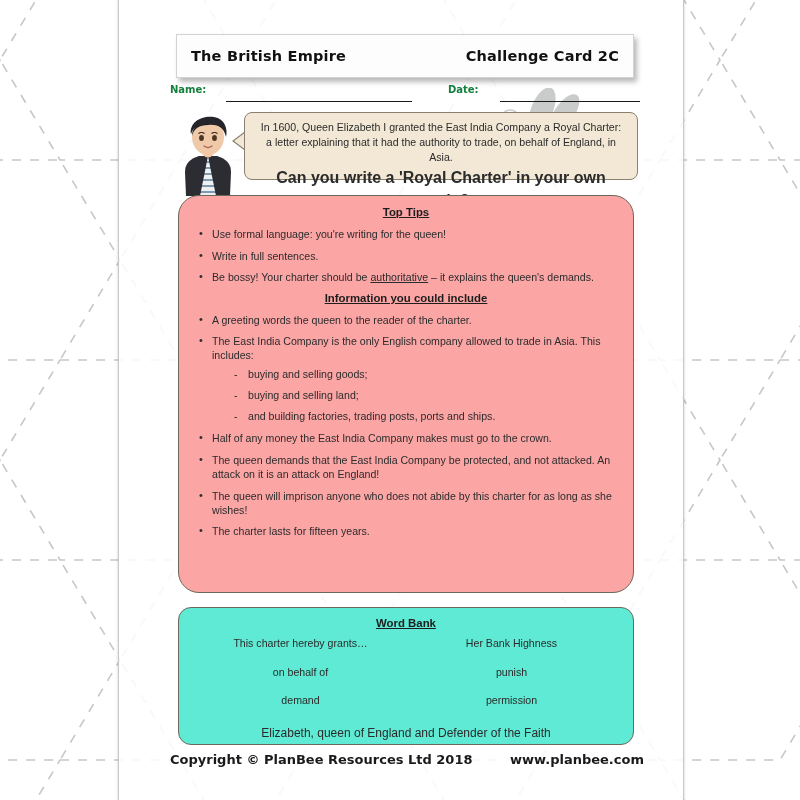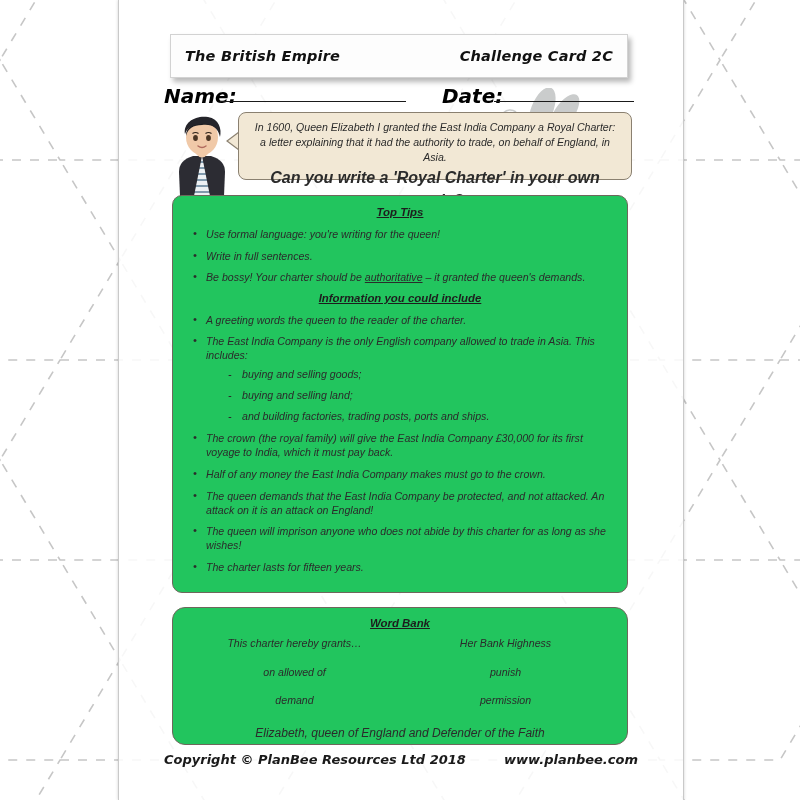--- a/index.html
+++ b/index.html
@@ -39,26 +39,25 @@
     height: 800px;
     background: rgba(255,255,255,0.86);
     border-left: 1px solid #c9c9c9;
     border-right: 1px solid #c9c9c9;
     box-shadow: 0 0 3px rgba(0,0,0,0.18);
     z-index: 2;
   }
 
   #content {
     position: absolute;
-    left: 118px;
+    left: 124px;
     top: 0;
     width: 668px;
     height: 800px;
     z-index: 5;
-    font-style: italic;
   }
 
   
   .title-bar {
     position: absolute;
     left: 52px;
     top: 34px;
     width: 458px;
     height: 44px;
     background: #fdfdfd;
@@ -84,22 +83,22 @@
     position: absolute;
     left: 46px;
     top: 84px;
     width: 474px;
     height: 22px;
   }
   .nd-label {
     position: absolute;
     font-family: "DejaVu Sans", sans-serif;
     font-weight: bold;
-    font-size: 20px;
-    color: #000000;
+    font-size: 10px;
+    color: #15803d;
     top: 0;
   }
   .nd-label.name { left: 0; }
   .nd-label.date { left: 278px; }
   .nd-line {
     position: absolute;
     top: 17px;
     height: 0;
     border-bottom: 1.6px solid #1a1a1a;
   }
@@ -149,23 +148,23 @@
     margin-top: 2px;
   }
 
   
   .beige-panel {
     position: absolute;
     left: 54px;
     top: 195px;
     width: 456px;
     height: 398px;
-    background: #22c55e;
+    background: #fca5a5;
     border: 1.4px solid #6e675c;
-    border-radius: 10px;
+    border-radius: 21px;
     box-sizing: border-box;
     padding: 8px 16px 8px 16px;
     color: #2b2b2b;
   }
   .section-title {
     text-align: center;
     font-weight: bold;
     font-size: 11.4px;
     text-decoration: underline;
     margin: 2px 0 9px 0;
@@ -212,21 +211,21 @@
   }
   .u { text-decoration: underline; }
 
   
   .wordbank {
     position: absolute;
     left: 54px;
     top: 607px;
     width: 456px;
     height: 138px;
-    background: #22c55e;
+    background: #5eead4;
     border: 1.4px solid #6e675c;
     border-radius: 13px;
     box-sizing: border-box;
     padding: 7px 16px 8px 16px;
     color: #2b2b2b;
   }
   .wb-cols {
     display: flex;
     margin-top: 4px;
   }
@@ -396,49 +395,48 @@
       <span class="speech-q">Can you write a 'Royal Charter' in your own words?</span>
     </div>
 
     <div class="beige-panel">
 
       <div class="section-title">Top Tips</div>
 
       <ul class="bullets">
         <li>Use formal language: you're writing for the queen!</li>
         <li>Write in full sentences.</li>
-        <li><span>Be bossy! Your charter should be </span><span class="u">authoritative</span><span> – it granted the queen's demands.</span></li>
+        <li><span>Be bossy! Your charter should be </span><span class="u">authoritative</span><span> – it explains the queen's demands.</span></li>
       </ul>
 
       <div class="section-title second">Information you could include</div>
 
       <ul class="bullets">
         <li>A greeting words the queen to the reader of the charter.</li>
         <li>
           <span>The East India Company is the only English company allowed to trade in Asia. This includes:</span>
           <ul class="sub">
             <li>buying and selling goods;</li>
             <li>buying and selling land;</li>
             <li>and building factories, trading posts, ports and ships.</li>
           </ul>
         </li>
-        <li>The crown (the royal family) will give the East India Company £30,000 for its first voyage to India, which it must pay back.</li>
         <li>Half of any money the East India Company makes must go to the crown.</li>
         <li>The queen demands that the East India Company be protected, and not attacked. An attack on it is an attack on England!</li>
         <li>The queen will imprison anyone who does not abide by this charter for as long as she wishes!</li>
         <li>The charter lasts for fifteen years.</li>
       </ul>
     </div>
 
     <div class="wordbank">
       <div class="section-title">Word Bank</div>
       <div class="wb-cols">
         <div class="wb-col">
           <div class="wb-item">This charter hereby grants…</div>
-          <div class="wb-item">on allowed of</div>
+          <div class="wb-item">on behalf of</div>
           <div class="wb-item">demand</div>
         </div>
         <div class="wb-col">
           <div class="wb-item">Her Bank Highness</div>
           <div class="wb-item">punish</div>
           <div class="wb-item">permission</div>
         </div>
       </div>
       <div class="wb-full">Elizabeth, queen of England and Defender of the Faith</div>
     </div>

